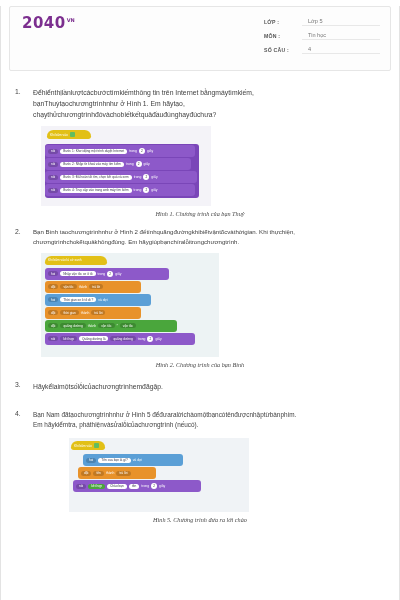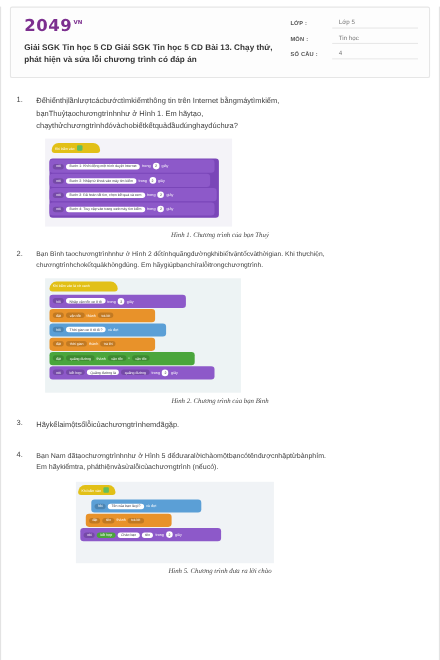--- a/index.html
+++ b/index.html
@@ -193,23 +193,22 @@
   }
 </style>
 </head>
 <body>
 
 <div class="page">
 
   <div class="header">
     <div class="header-left">
       <div class="brand">
-        <span>2049</span><span class="sup">VN</span>
-      </div>
-      <div class="header-title">Giải SGK Tin học 5 CD Giải SGK Tin học 5 CD Bài 13. Chạy thử, phát hiện và sửa lỗi chương trình có đáp án</div>
+        <span>2040</span><span class="sup">VN</span>
+      </div>
     </div>
     <div class="header-right">
       <div class="meta-row">
         <div class="meta-label">LỚP :</div>
         <div class="meta-value">Lớp 5</div>
       </div>
       <div class="meta-row">
         <div class="meta-label">MÔN :</div>
         <div class="meta-value">Tin học</div>
       </div>

